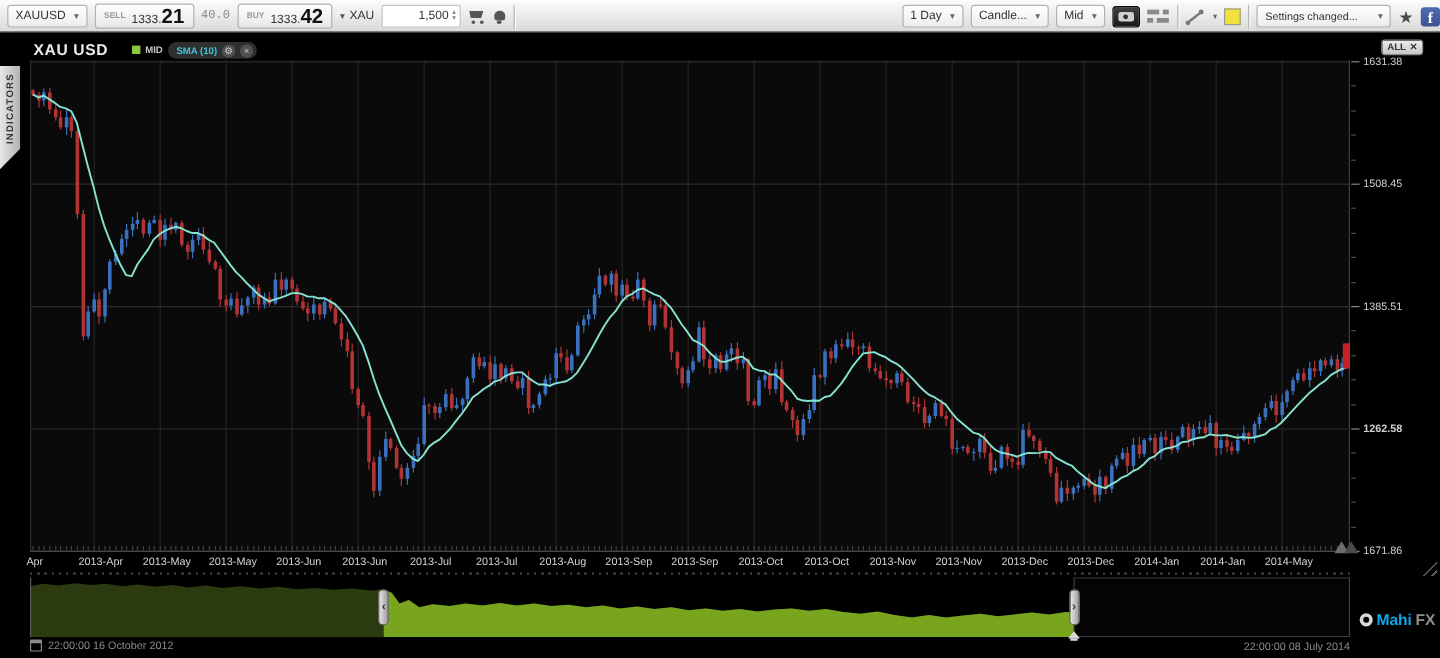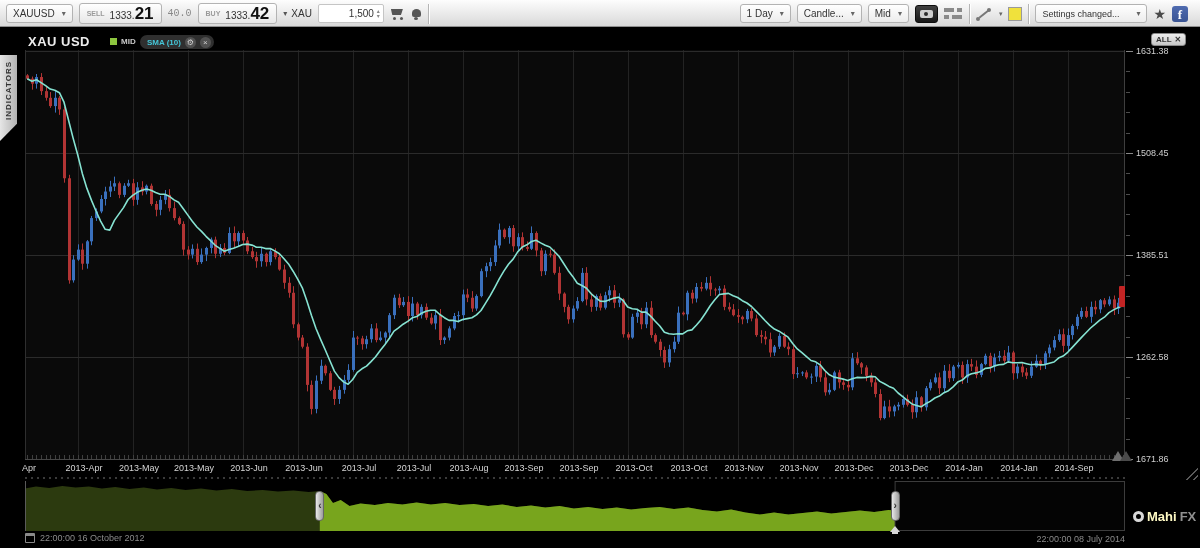--- a/index.html
+++ b/index.html
@@ -5,21 +5,21 @@
   * { margin:0; padding:0; box-sizing:border-box; }
   html,body { width:1200px; height:548px; background:#000; overflow:hidden;
               font-family:"Liberation Sans", sans-serif; }
   #root { position:relative; width:1200px; height:548px; background:#000; }
 
   
   .toolbar { position:absolute; left:0; top:0; width:1200px; height:27px;
              background:linear-gradient(#fdfdfd,#d9d9d9); border-bottom:1px solid #8f8f8f; }
   .tb-left, .tb-right { position:absolute; top:0; height:27px; display:flex; align-items:center; gap:6px; }
   .tb-left { left:6px; }
-  .tb-right { right:12px; }
+  .tb-right { right:0; }
   .tb-sel { height:19px; background:linear-gradient(#ffffff,#ececec); border:1px solid #b3b3b3;
             border-radius:3px; display:flex; align-items:center; gap:7px; padding:0 6px;
             font-size:10px; color:#333; cursor:pointer; }
   .tb-sel .caret { font-size:8px; color:#666; }
   .quote-btn { height:21px; background:linear-gradient(#ffffff,#e7e7e7); border:1px solid #b3b3b3;
                border-radius:3px; display:flex; align-items:baseline; padding:0 7px; cursor:pointer; }
   .quote-btn .side { font-size:7px; font-weight:bold; color:#999; margin-right:5px; align-self:center; }
   .quote-btn .small { font-size:10px; color:#333; }
   .quote-btn .big { font-size:17px; font-weight:bold; color:#111; line-height:19px; }
   .spread { font-size:10px; color:#888;font-family:Liberation Mono, monospace; }
@@ -130,21 +130,21 @@
   .status-center { position:absolute; left:448px; top:532px; display:flex; align-items:center; gap:6px; }
   .skip-btn { width:13px; height:13px; background:#262626; border:1px solid #3a3a3a; border-radius:2px;
               display:flex; align-items:center; justify-content:center; gap:1px; cursor:pointer;
               font-size:6px; color:#a8a8a8; }
   .skip-btn .bar { width:1.5px; height:6px; background:#a8a8a8; }
   .range-value { font-size:10px; color:#dfdfdf; font-weight:bold; }
   .status-right { position:absolute; left:1000px; top:534px; width:125px; text-align:right; }
 
   .logo { position:absolute; left:1133px; top:509px; display:flex; align-items:center; gap:3px; }
   .logo .ring { width:11px; height:11px; border:3px solid #d8d8d8; border-radius:50%; }
-  .logo .main { font-size:13px; font-weight:bold; color:#fef9c3; }
+  .logo .main { font-size:13px; font-weight:bold; color:#0ea5e9; }
   .logo .fx { font-size:13px; font-weight:bold; color:#8f8f8f; }
   .logo .tm { font-size:6px; color:#777; align-self:flex-start; }
 </style>
 </head>
 <body>
 
 <div id="root">
 
   <div class="toolbar">
     <div class="tb-left">
@@ -1001,21 +1001,21 @@
       <div class="y-tick minor" style="top: 143.8px; width: 4px;"></div>
       <div class="y-tick minor" style="top: 164.2px; width: 4px;"></div>
       <div class="y-tick minor" style="top: 184.6px; width: 4px;"></div>
       <div class="y-tick" style="top: 205px; width: 7px;"></div>
       <span class="y-label" style="top: 205px;">1385.51</span>
       <div class="y-tick minor" style="top: 225.4px; width: 4px;"></div>
       <div class="y-tick minor" style="top: 245.8px; width: 4px;"></div>
       <div class="y-tick minor" style="top: 266.2px; width: 4px;"></div>
       <div class="y-tick minor" style="top: 286.6px; width: 4px;"></div>
       <div class="y-tick" style="top: 307px; width: 7px;"></div>
-      <span class="y-label" style="top: 307px;">1262.58</span>
+      <span class="y-label" style="top: 307px; font-weight: bold;">1262.58</span>
       <div class="y-tick minor" style="top: 327.4px; width: 4px;"></div>
       <div class="y-tick minor" style="top: 347.8px; width: 4px;"></div>
       <div class="y-tick minor" style="top: 368.2px; width: 4px;"></div>
       <div class="y-tick minor" style="top: 388.6px; width: 4px;"></div>
       <div class="y-tick" style="top: 409px; width: 7px;"></div>
       <span class="y-label" style="top: 409px;">1671.86</span>
     </div>
   <div class="price-marker" style="background: rgb(194, 36, 36);"></div>
   <div class="time-axis" id="time-axis">
       <span class="x-label" style="left: 4px;">Apr</span>
@@ -1030,21 +1030,21 @@
       <span class="x-label" style="left: 499px;">2013-Sep</span>
       <span class="x-label" style="left: 554px;">2013-Sep</span>
       <span class="x-label" style="left: 609px;">2013-Oct</span>
       <span class="x-label" style="left: 664px;">2013-Oct</span>
       <span class="x-label" style="left: 719px;">2013-Nov</span>
       <span class="x-label" style="left: 774px;">2013-Nov</span>
       <span class="x-label" style="left: 829px;">2013-Dec</span>
       <span class="x-label" style="left: 884px;">2013-Dec</span>
       <span class="x-label" style="left: 939px;">2014-Jan</span>
       <span class="x-label" style="left: 994px;">2014-Jan</span>
-      <span class="x-label" style="left: 1049px;">2014-Sep</span>
+      <span class="x-label" style="left: 1049px;">2014-May</span>
     </div>
 
   <div class="mountains"></div>
   <div class="grip"></div>
 
   <div class="nav-dots"></div>
   <svg id="nav-svg" class="nav-wrap">
       <path d="M0,50 L0.0,7.5 L11.0,5.5 L24.2,7.0 L37.4,5.0 L50.6,6.5 L63.8,5.5 L77.0,7.5 L90.2,6.0 L104.5,8.0 L118.8,6.5 L132.0,8.5 L146.3,7.0 L160.6,9.0 L176.0,7.5 L191.4,9.5 L206.8,8.0 L222.2,10.0 L237.6,9.0 L253.0,10.5 L268.4,9.5 L283.8,11.0 L294.8,10.0 L301.4,13.0 L308.0,22.0 L315.7,19.0 L324.5,25.0 L335.5,22.5 L349.8,24.0 L363.0,22.0 L377.3,23.5 L391.6,21.5 L405.9,23.5 L420.2,22.0 L434.5,24.0 L448.8,23.0 L463.1,25.0 L477.4,23.5 L491.7,26.0 L506.0,24.5 L520.3,26.5 L534.6,25.0 L548.9,27.5 L563.2,26.0 L577.5,28.0 L591.8,26.5 L606.1,28.5 L620.4,27.0 L634.7,26.0 L649.0,28.0 L663.3,26.5 L677.6,29.0 L691.9,30.5 L706.2,28.5 L720.5,31.5 L734.8,33.5 L749.1,31.5 L763.4,33.5 L777.7,32.0 L792.0,30.5 L806.3,32.5 L820.6,31.0 L834.9,29.5 L849.2,31.0 L863.5,29.0 L870.1,29.5 L870.1,50 Z" fill="#2c3a0f"></path>
       <defs>
         <clipPath id="winclip">

